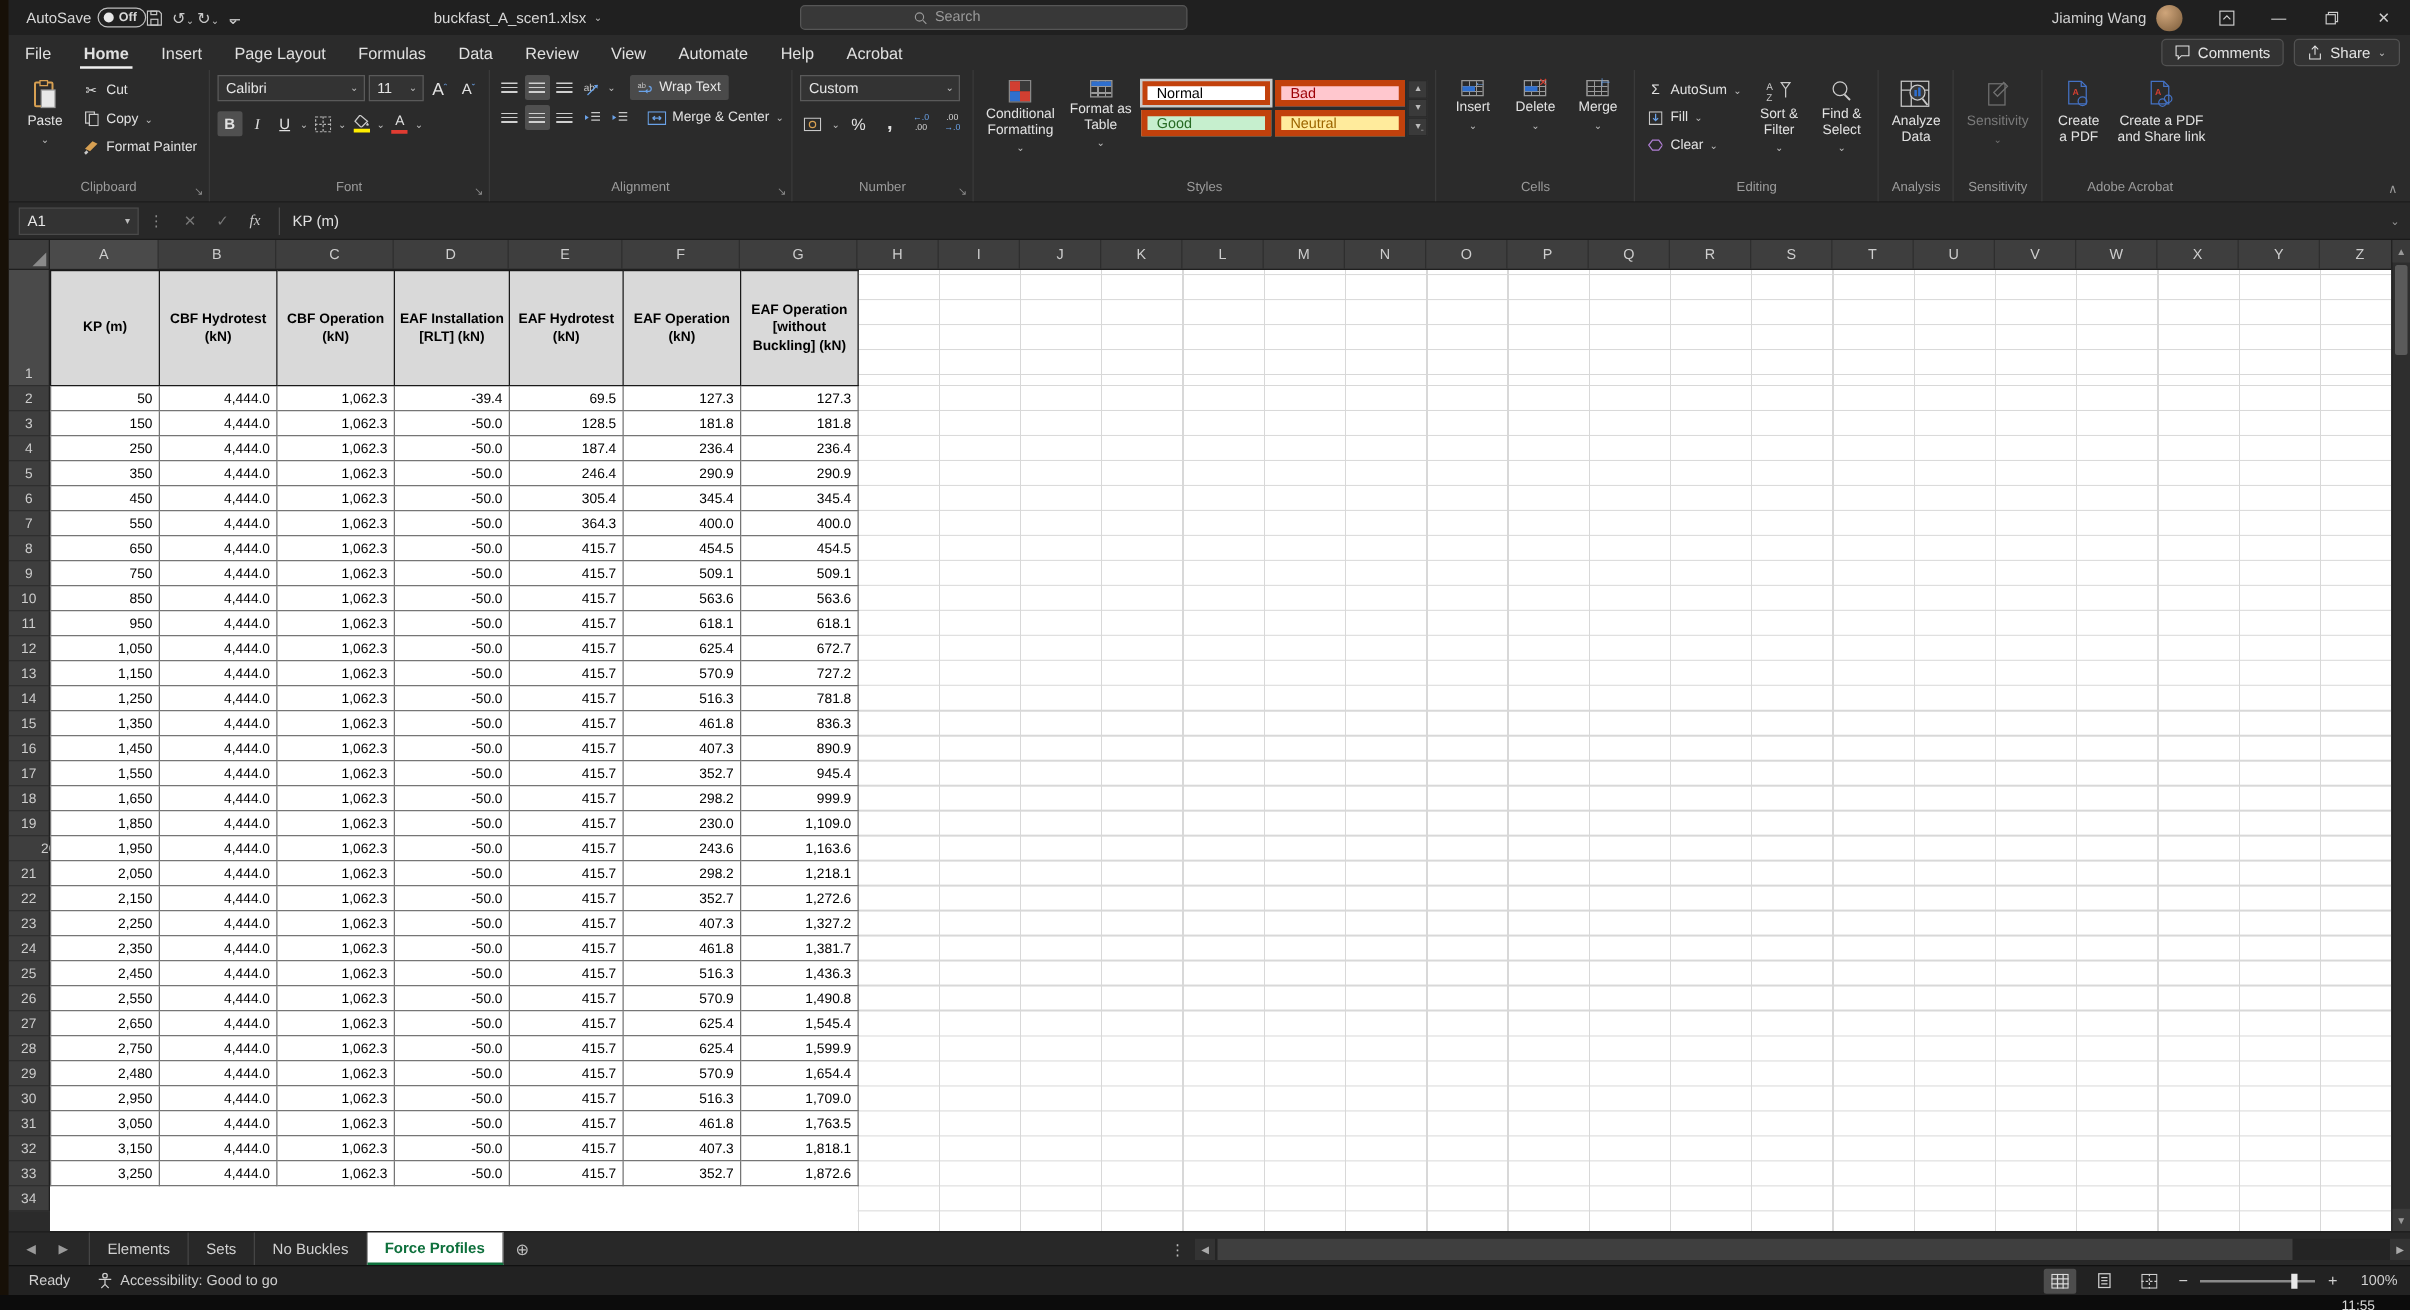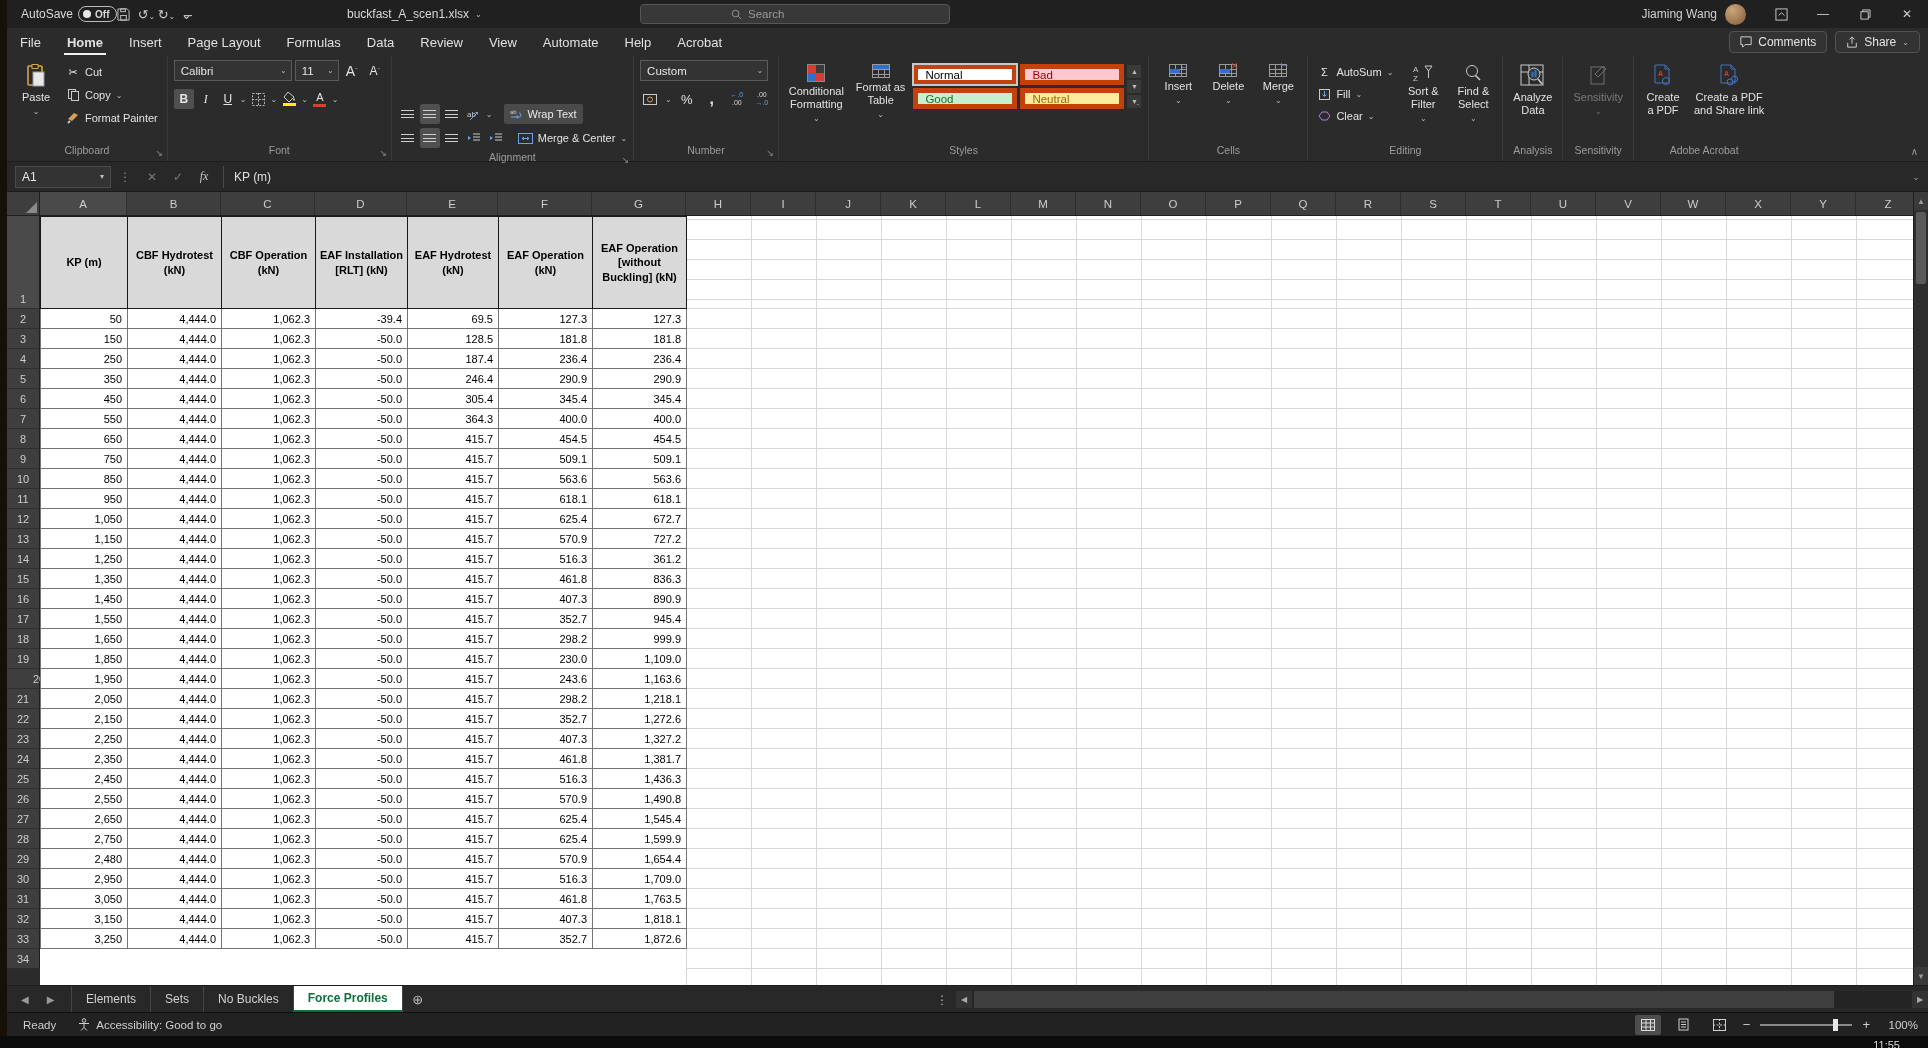--- a/index.html
+++ b/index.html
@@ -53,21 +53,21 @@
   .chev { font-size:8px; color:#bdbdbd; }
   .combo { background:#333; border:1px solid #5a5a5a; height:21px; display:flex; align-items:center;
            color:#e6e6e6; font-size:11.5px; padding:0 4px 0 6px; justify-content:space-between; }
   .fontrow { display:flex; gap:3px; align-items:center; }
   .fbtns { display:flex; gap:2px; align-items:center; margin-top:4px; }
   .fbtn { min-width:20px; height:20px; display:flex; align-items:center; justify-content:center;
           color:#e2e2e2; font-size:12px; border-radius:2px; padding:0 2px; }
   .fbtn.toggled { background:#505050; }
   .colorbar { display:flex; flex-direction:column; align-items:center; line-height:1; }
   .colorbar .bar { width:13px; height:3px; margin-top:1px; }
-  .alignstack { display:flex; flex-direction:column; gap:4px;margin-top:44px; }
+  .alignstack { display:flex; flex-direction:column; gap:4px; }
   .alignrow { display:flex; gap:2px; align-items:center; }
   .lines { width:13px; height:9px; background:repeating-linear-gradient(to bottom,#cfcfcf 0 1.2px,transparent 1.2px 3.6px); }
   .wrapbtn { background:#4a4a4a; border-radius:2px; padding:0 6px; height:20px; display:flex; align-items:center; gap:5px; color:#e8e8e8; font-size:11px; }
   .mergebtn { display:flex; align-items:center; gap:5px; color:#e2e2e2; font-size:11px; height:20px; }
   .numrow { display:flex; gap:5px; align-items:center; margin-top:4px; }
   .tinytxt { font-size:7px; line-height:1.1; color:#d8d8d8; text-align:center; }
   .stylecell { width:104px; height:21px; font-size:11.5px; display:flex; align-items:center; padding:0 7px; border:5px solid #c2410c; }
   .stylecell.sel { outline:2px solid #c8c8c8; outline-offset:-1px; }
   .stylegrid { display:grid; grid-template-columns:104px 104px; gap:3px; }
   .stylescroll { display:flex; flex-direction:column; width:16px; margin-left:2px; }
@@ -850,21 +850,21 @@
                 <td>570.9</td>
                 <td>727.2</td>
               </tr>
               <tr>
                 <td>1,250</td>
                 <td>4,444.0</td>
                 <td>1,062.3</td>
                 <td>-50.0</td>
                 <td>415.7</td>
                 <td>516.3</td>
-                <td>361.2</td>
+                <td>781.8</td>
               </tr>
               <tr>
                 <td>1,350</td>
                 <td>4,444.0</td>
                 <td>1,062.3</td>
                 <td>-50.0</td>
                 <td>415.7</td>
                 <td>461.8</td>
                 <td>836.3</td>
               </tr>

